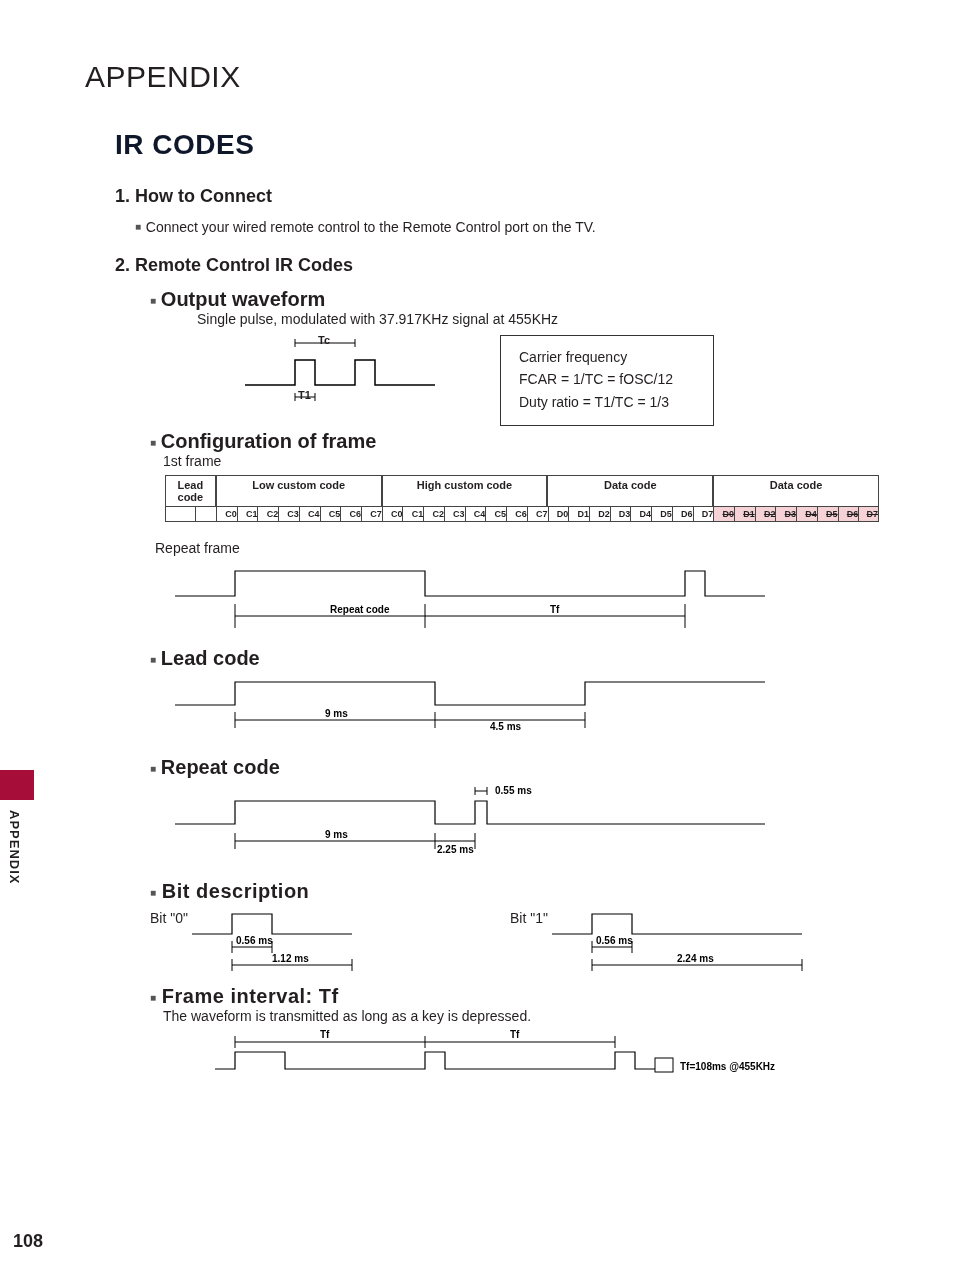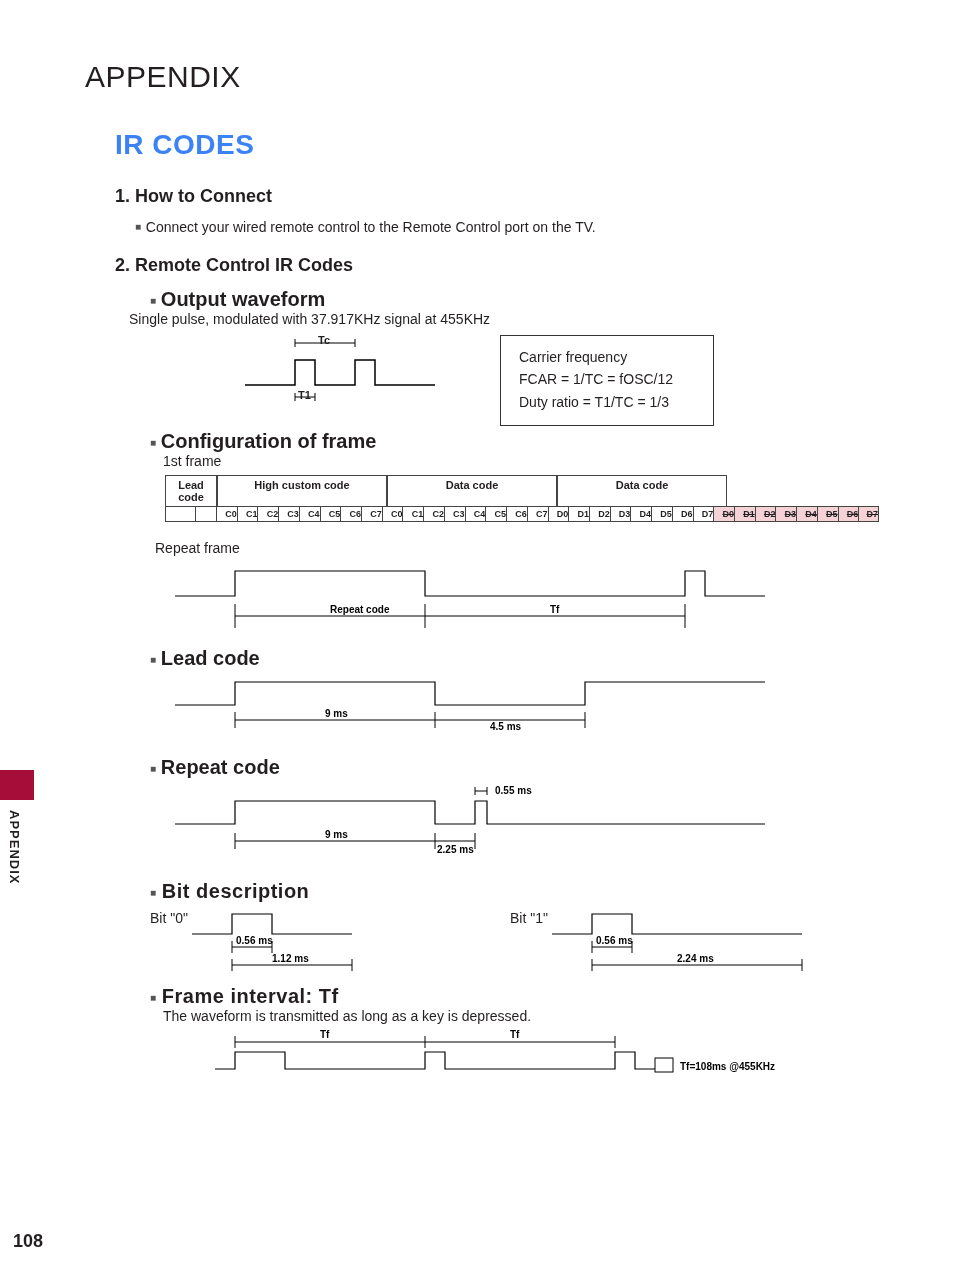--- a/index.html
+++ b/index.html
@@ -16,21 +16,21 @@
     padding: 60px 75px 0 85px;
   }
   .appendix-top {
     font-size: 30px;
     letter-spacing: 0.5px;
     font-weight: 500;
     margin-bottom: 35px;
   }
   .ir-codes {
     font-size: 28px;
-    color: #3b82f6;
+    color: #0f172a;
     font-weight: 600;
     margin-left: 30px;
     margin-bottom: 25px;
     letter-spacing: .5px;
   }
   .section-title {
     font-weight: 700;
     font-size: 18px;
     margin-left: 30px;
     margin-bottom: 12px;
@@ -139,21 +139,21 @@
   <div class="appendix-top">APPENDIX</div>
 
   <div class="ir-codes">IR CODES</div>
 
   <div class="section-title">1. How to Connect</div>
   <div class="section-body bullet">Connect your wired remote control to the Remote Control port on the TV.</div>
 
   <div class="section-title">2. Remote Control IR Codes</div>
 
   <div class="sub-bold bullet">Output waveform</div>
-  <div class="sub-text" style="margin-left:44px">Single pulse, modulated with 37.917KHz signal at 455KHz</div>
+  <div class="sub-text" style="margin-left:112px">Single pulse, modulated with 37.917KHz signal at 455KHz</div>
 
   <div class="carrier-row" style="margin-top:8px;">
     <div class="pulse-diagram">
       <svg class="pulse-svg" width="210" height="80">
 
         <line x1="60" y1="8" x2="120" y2="8" stroke="#000"></line>
         <line x1="60" y1="4" x2="60" y2="12" stroke="#000"></line>
         <line x1="120" y1="4" x2="120" y2="12" stroke="#000"></line>
 
         <polyline points="10,50 60,50 60,25 80,25 80,50 120,50 120,25 140,25 140,50 200,50" fill="none" stroke="#000" stroke-width="1.5"></polyline>
@@ -171,20 +171,21 @@
       <div>Duty ratio = T1/TC = 1/3</div>
     </div>
   </div>
 
   <div class="sub-bold bullet" style="margin-top:4px">Configuration of frame</div>
   <div class="sub-text" style="margin-left:78px">1st frame</div>
 
   <div class="frame-table">
     <div class="frame-headers">
       <div class="fhdr" style="width:50px">Lead code</div>
+      <div class="fhdr" style="width:168px">Low custom code</div>
       <div class="fhdr" style="width:168px">High custom code</div>
       <div class="fhdr" style="width:168px">Data code</div>
       <div class="fhdr" style="width:168px">Data code</div>
     </div>
     <div class="frame-bits" id="bits-row">
         <div class="lead-cell">
           <div class="lead-inner1"></div>
           <div class="lead-inner2"></div>
         </div>
         <div class="fbit">C0</div>

